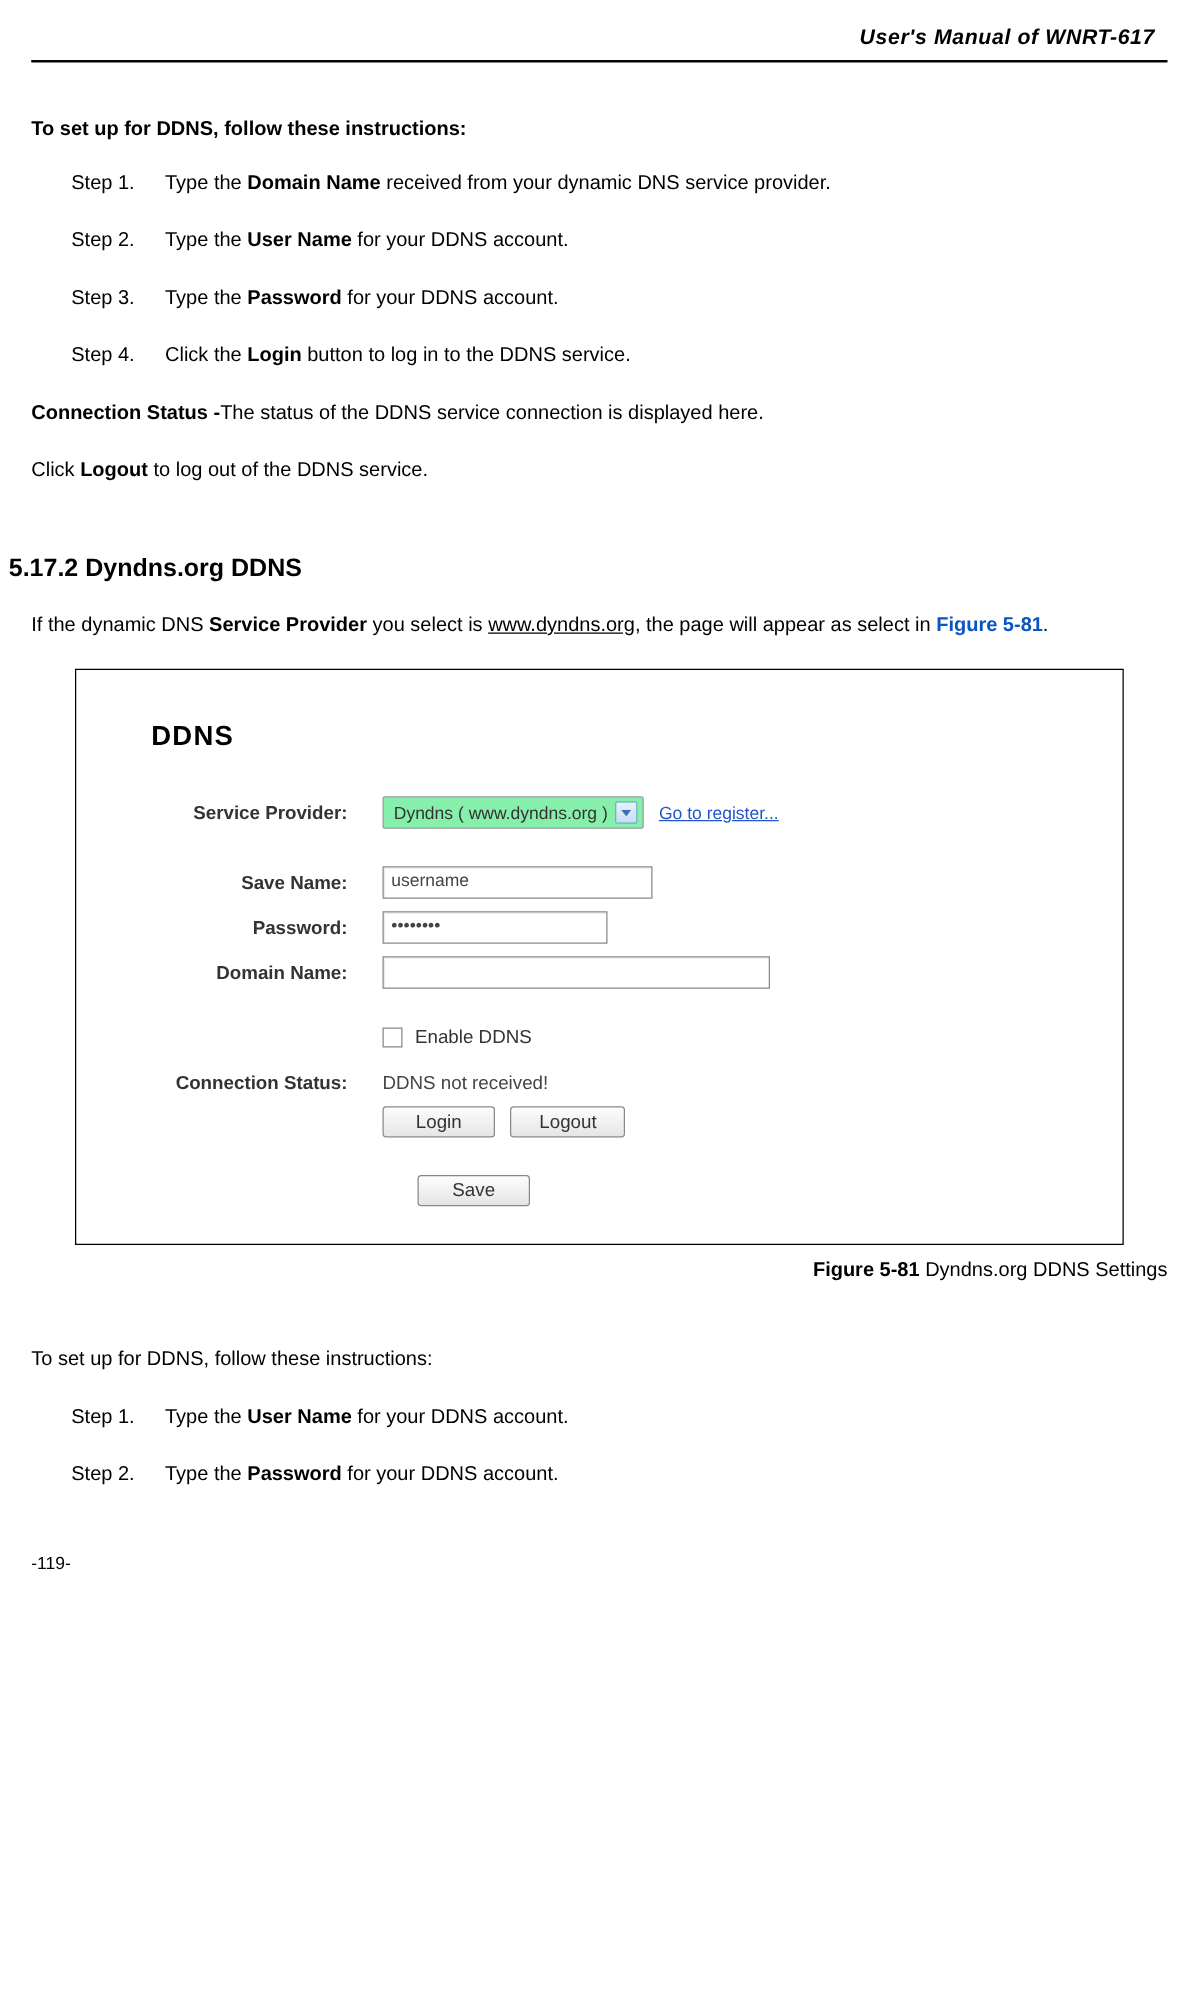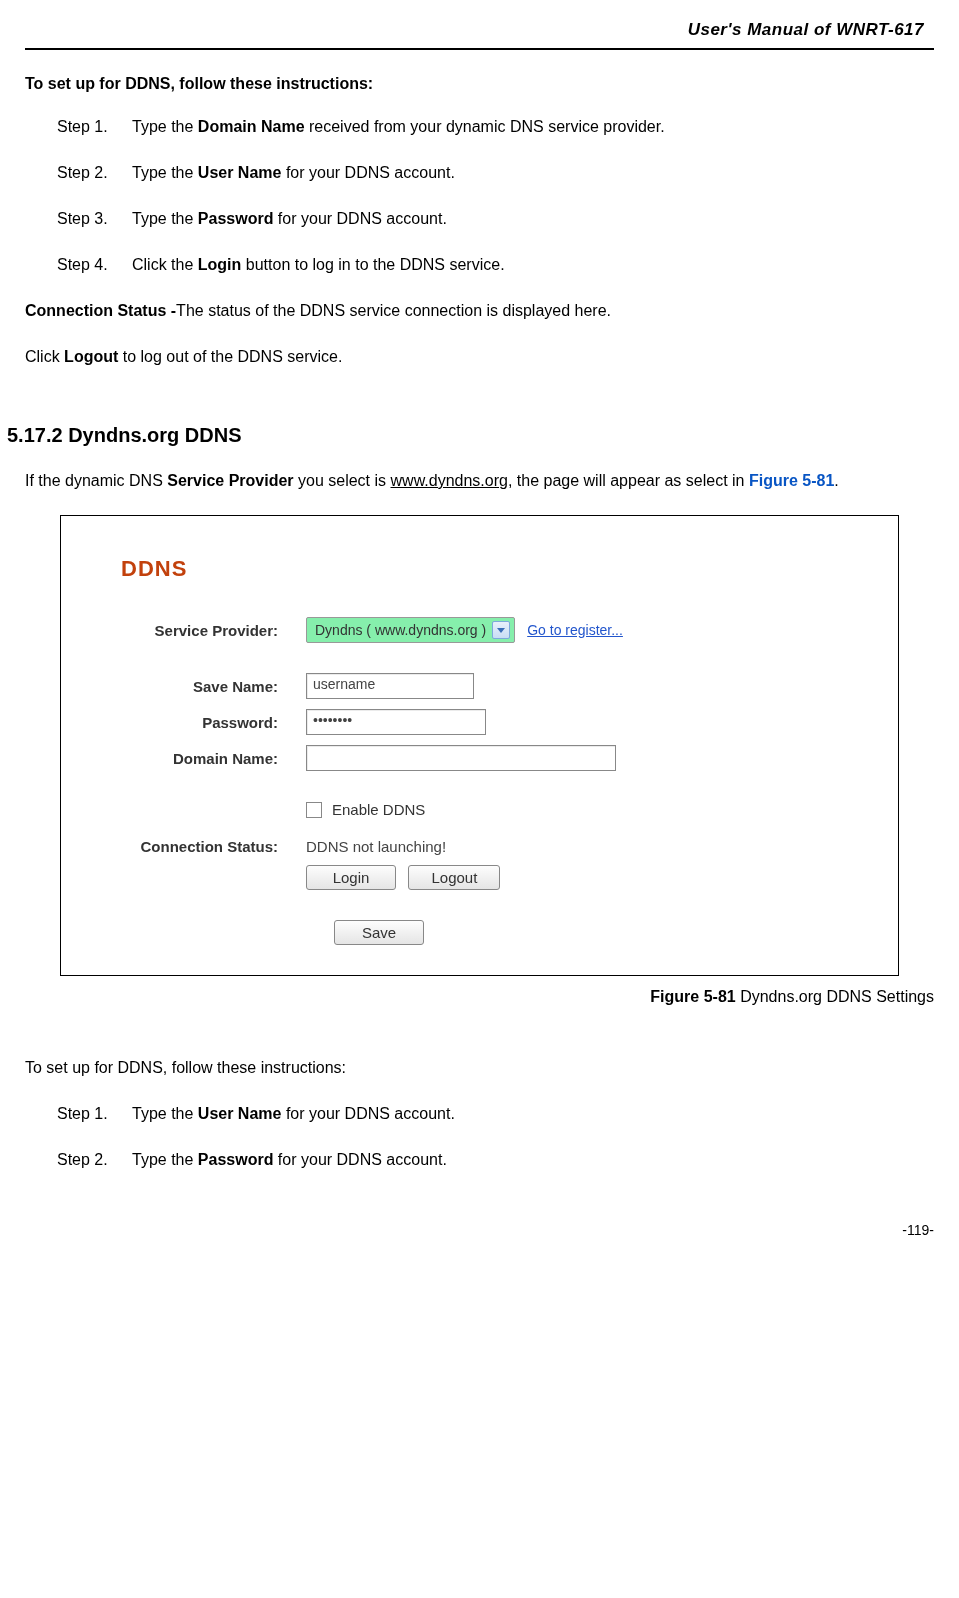--- a/index.html
+++ b/index.html
@@ -18,20 +18,21 @@
       text-align: right;
       padding: 20px 10px 8px 0;
       border-bottom: 2px solid #000;
       font-weight: bold;
       font-style: italic;
       font-size: 17px;
       letter-spacing: 0.5px;
     }
     .content {
       padding: 25px 0 0 0;
+      margin-top: 20px;
     }
     .intro {
       font-weight: bold;
       font-size: 16px;
       margin-bottom: 22px;
     }
     .step-row {
       display: flex;
       margin-left: 32px;
       margin-bottom: 22px;
@@ -72,21 +73,21 @@
     .screenshot {
       border: 1px solid #000;
       margin: 20px 35px 12px 35px;
       padding: 40px 20px 30px 50px;
       font-family: Arial, sans-serif;
     }
     .ss-title {
       font-family: "Arial Black", Arial, sans-serif;
       font-weight: 900;
       font-size: 22px;
-      color: #c2410c;
+      color: #000000;
       margin-bottom: 35px;
       margin-left: 10px;
       letter-spacing: 1px;
     }
     .form-row {
       display: flex;
       align-items: center;
       margin-bottom: 10px;
     }
     .form-label {
@@ -183,21 +184,21 @@
       margin-left: 195px;
       margin-top: 30px;
       padding-left: 28px;
     }
     .caption {
       text-align: right;
       font-size: 16px;
       margin-bottom: 50px;
     }
     .footer {
-      text-align: right;
+      text-align: left;
       font-size: 14px;
       margin-top: 50px;
       padding-bottom: 20px;
     }
     .gap { margin-top: 30px; }
   </style>
 </head>
 <body>
 
 <div class="header">
@@ -257,41 +258,41 @@
             <span class="chevron"></span>
           </span>
       </div>
       <span class="register-link">Go to register...</span>
     </div>
 
     <div class="gap"></div>
 
     <div class="form-row">
       <div class="form-label">Save Name:</div>
-      <div class="text-input" style="width:168px">username</div>
+      <div class="text-input" style="width:216px">username</div>
     </div>
 
     <div class="form-row">
       <div class="form-label">Password:</div>
       <div class="text-input" style="width:180px">••••••••</div>
     </div>
 
     <div class="form-row">
       <div class="form-label">Domain Name:</div>
       <div class="text-input" style="width:310px"></div>
     </div>
 
     <div class="enable-row">
       <span class="checkbox"></span>
       <span>Enable DDNS</span>
     </div>
 
     <div class="form-row">
       <div class="form-label">Connection Status:</div>
-      <div class="status-text">DDNS not launching!</div>
+      <div class="status-text">DDNS not received!</div>
     </div>
 
     <div class="btn-row">
       <span class="btn">Login</span>
       <span class="btn">Logout</span>
     </div>
 
     <div class="save-row">
       <span class="btn">Save</span>
     </div>

